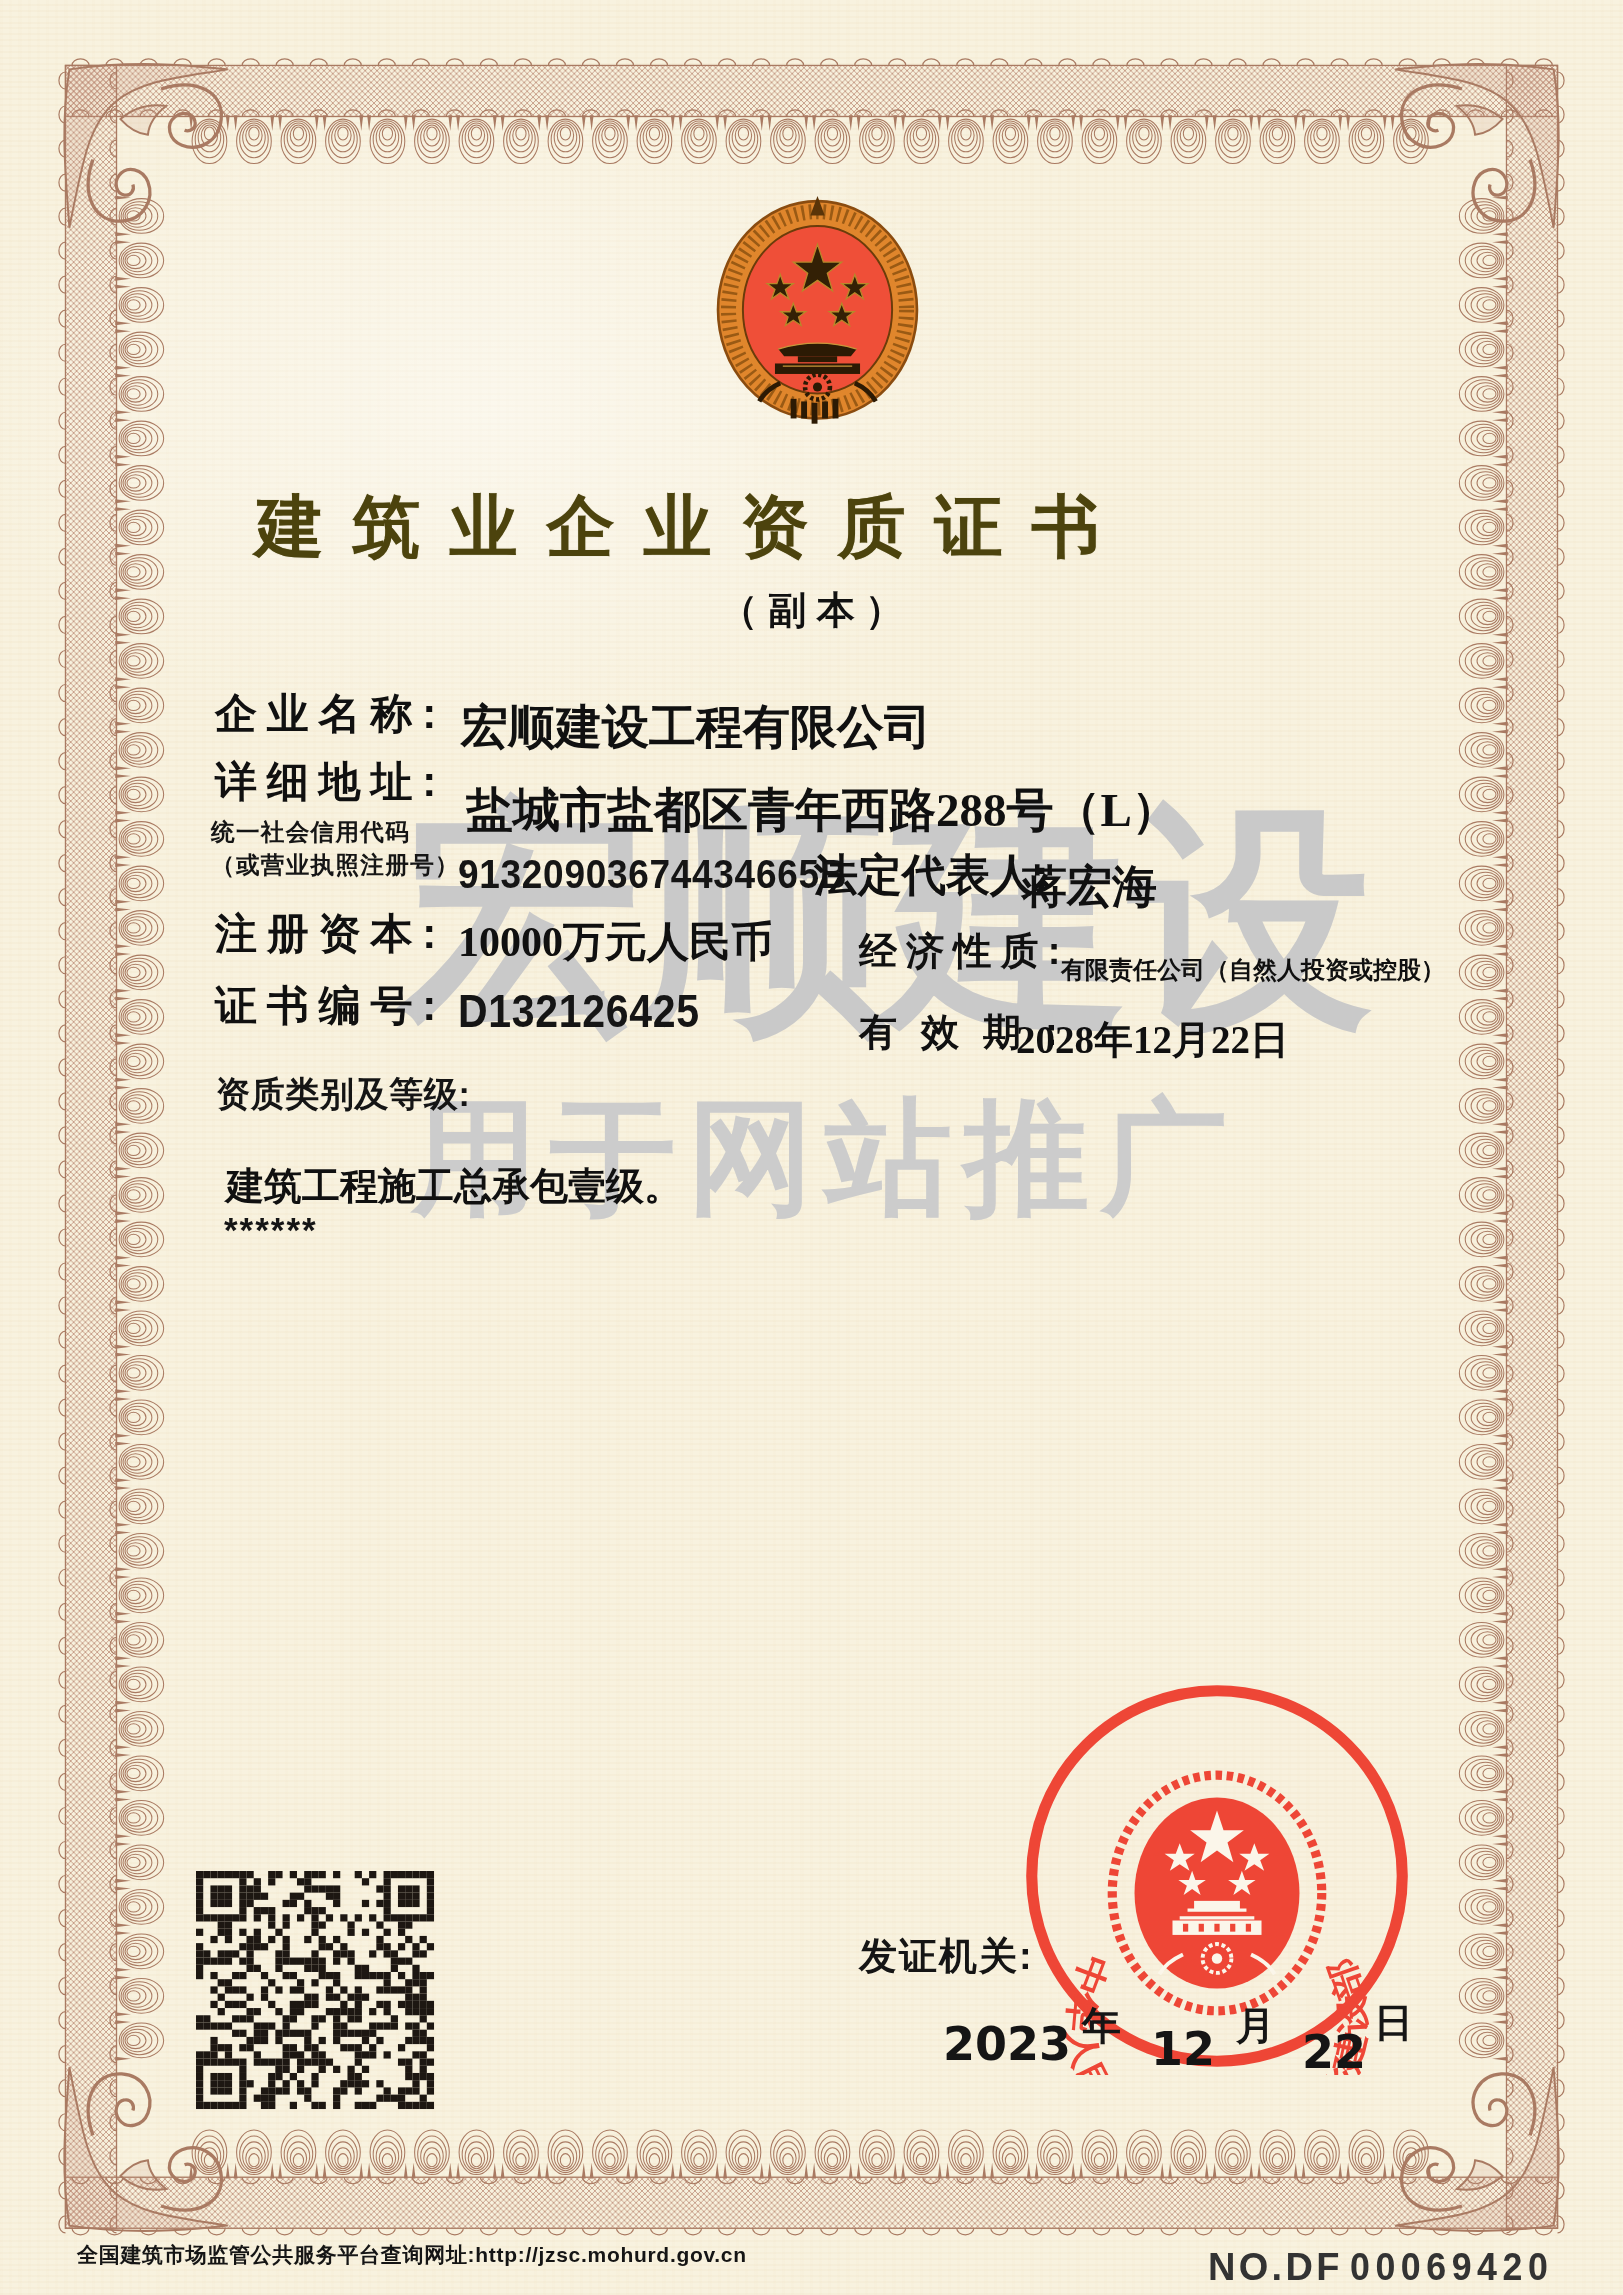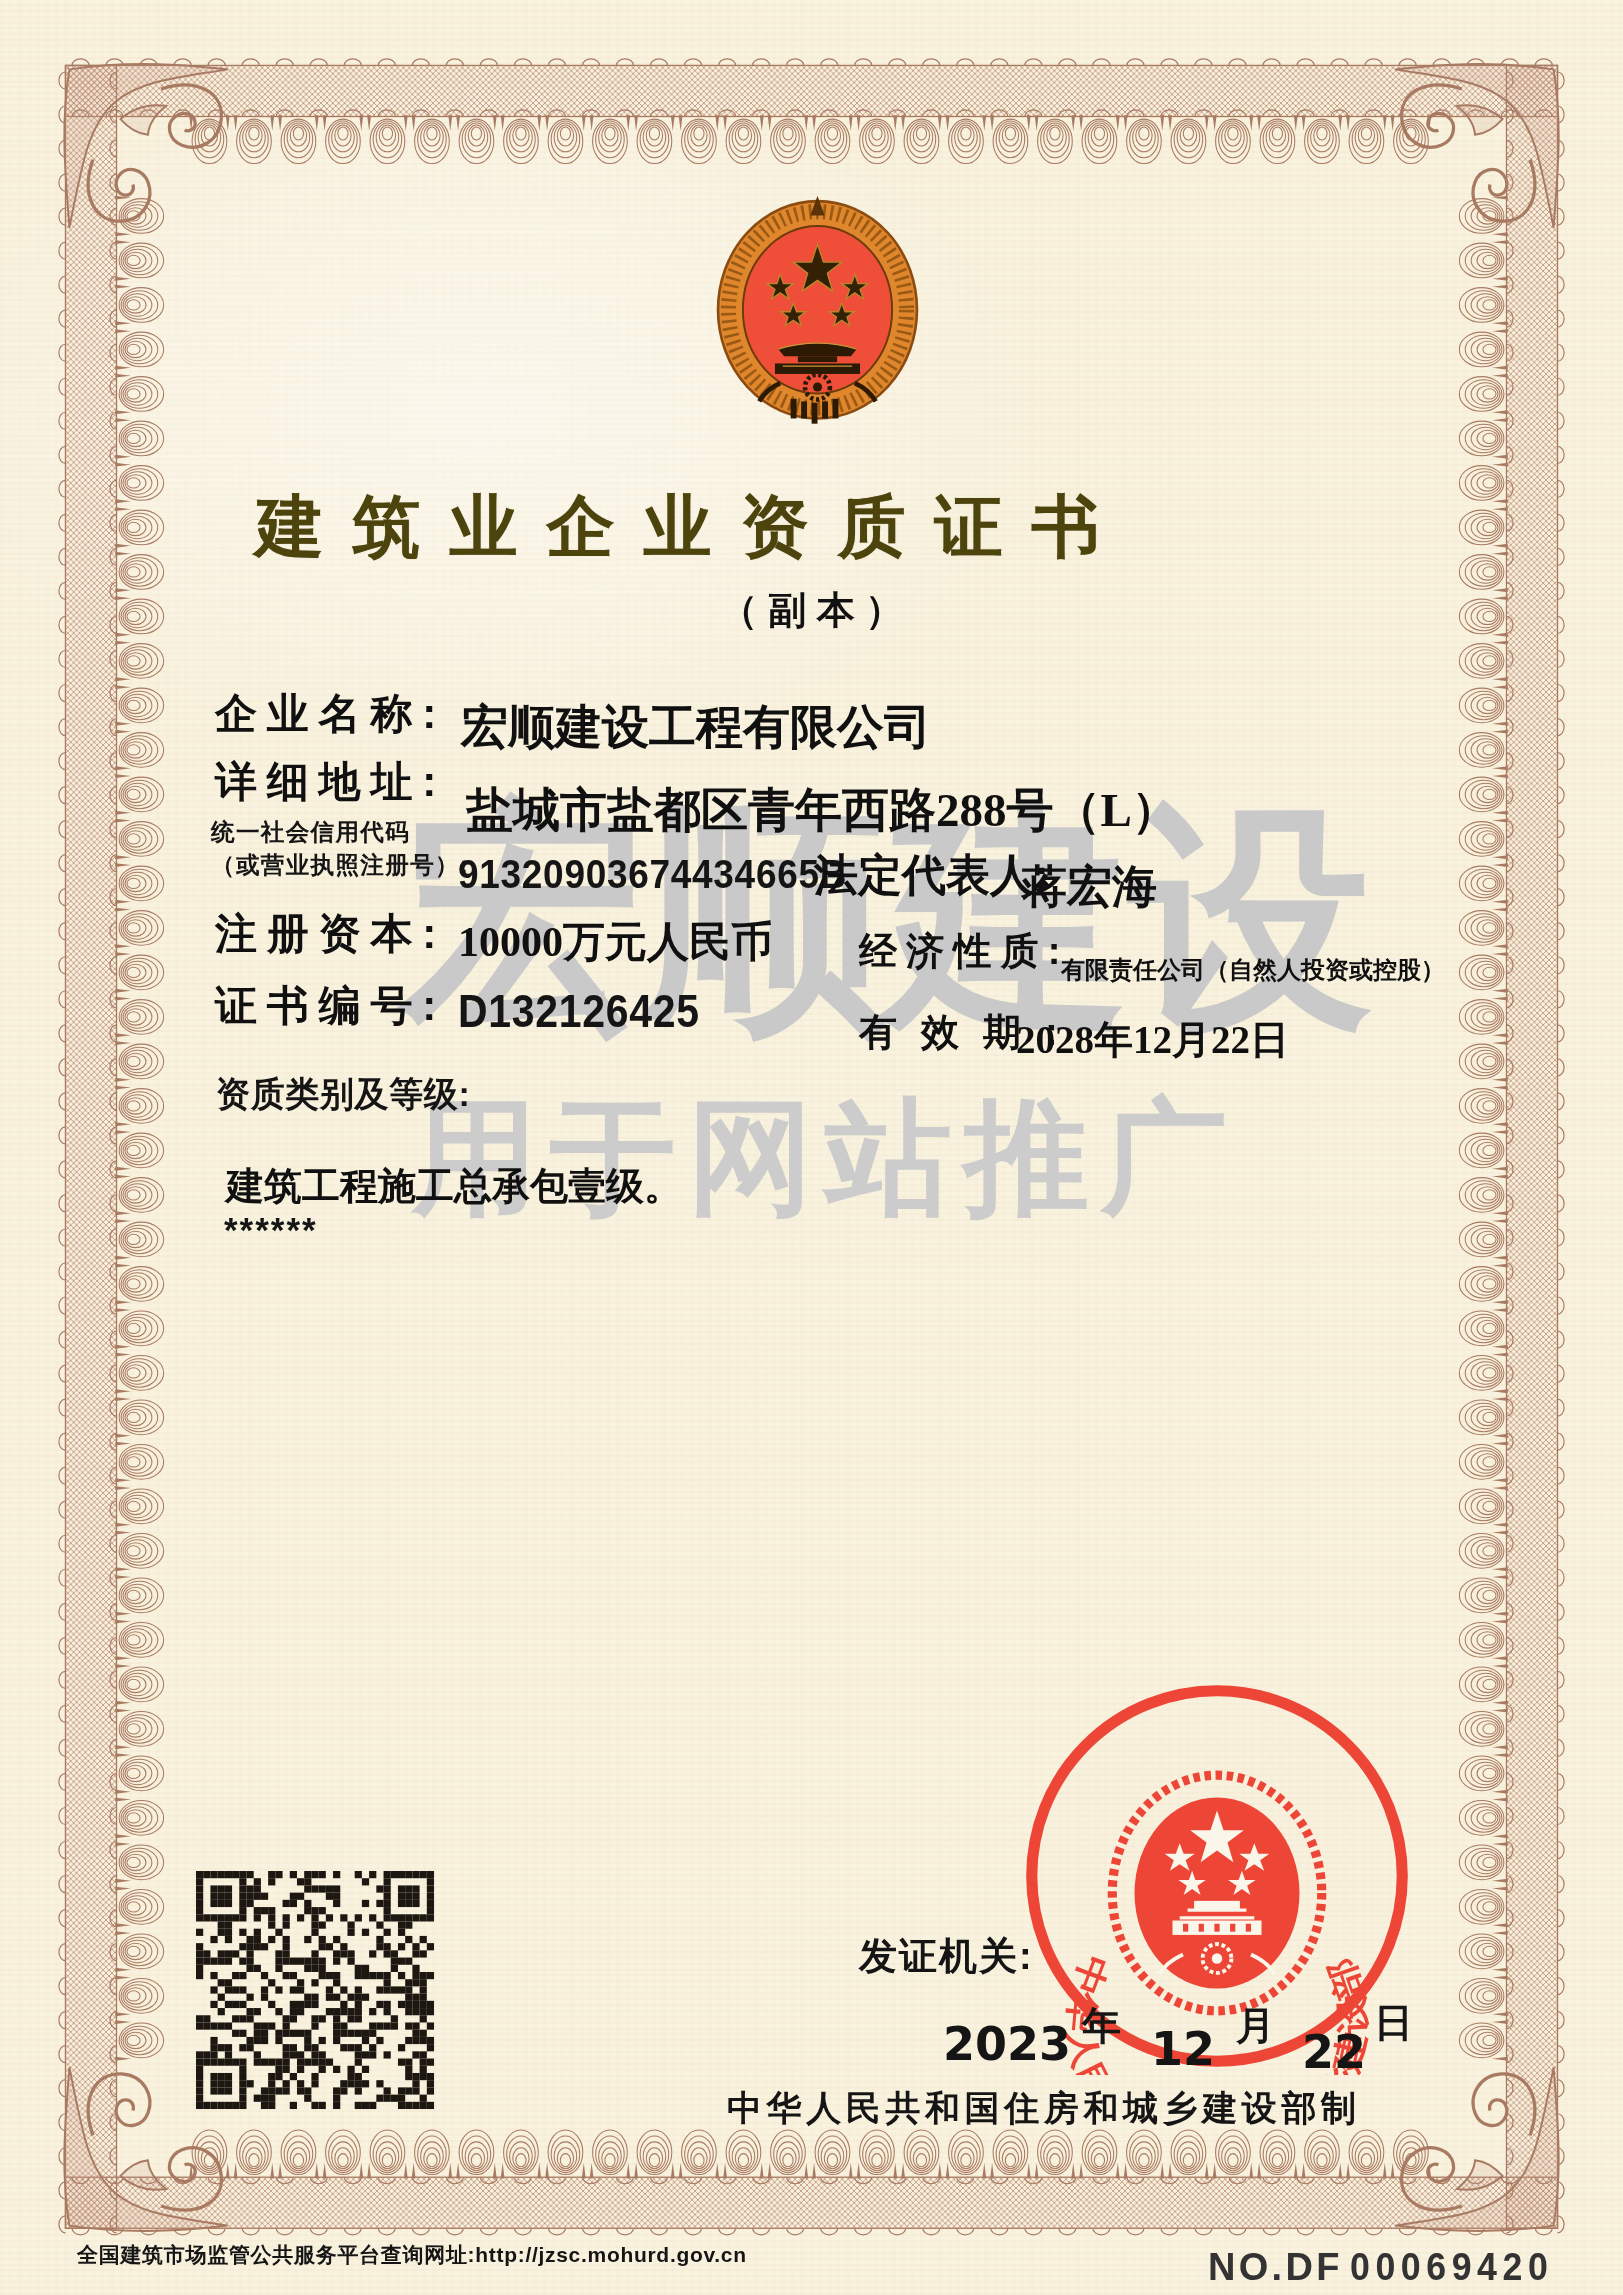--- a/index.html
+++ b/index.html
@@ -1090,20 +1090,19 @@
 
   <div class="abs" style="left:943px;top:2017px;z-index:5;">
     <span class="dnum abs" style="left:0;top:0;">2023</span>
     <span class="dunit abs" style="left:139px;top:-18.3px;">年</span>
     <span class="dnum abs" style="left:208px;top:5.2px;">12</span>
     <span class="dunit abs" style="left:293px;top:-18.3px;">月</span>
     <span class="dnum abs" style="left:359px;top:7.9px;">22</span>
     <span class="dunit abs" style="left:431px;top:-21px;">日</span>
   </div>
 
-  <div class="abs content madeby" style="left:0;top:2085px;width:1623px;text-align:center;padding-left:727px;box-sizing:border-box;text-align:left;">中华人民共和国住房和城乡建设部制</div>
 
   <div class="abs content footer-query">全国建筑市场监管公共服务平台查询网址:http://jzsc.mohurd.gov.cn</div>
   <div class="abs content serial" style="left:1208px;top:2246px;letter-spacing:3.3px;">NO.DF</div>
   <div class="abs content serial serial-digits" style="left:1350px;top:2246px;">00069420</div>
 
 </div>
 
 
 </body></html>

